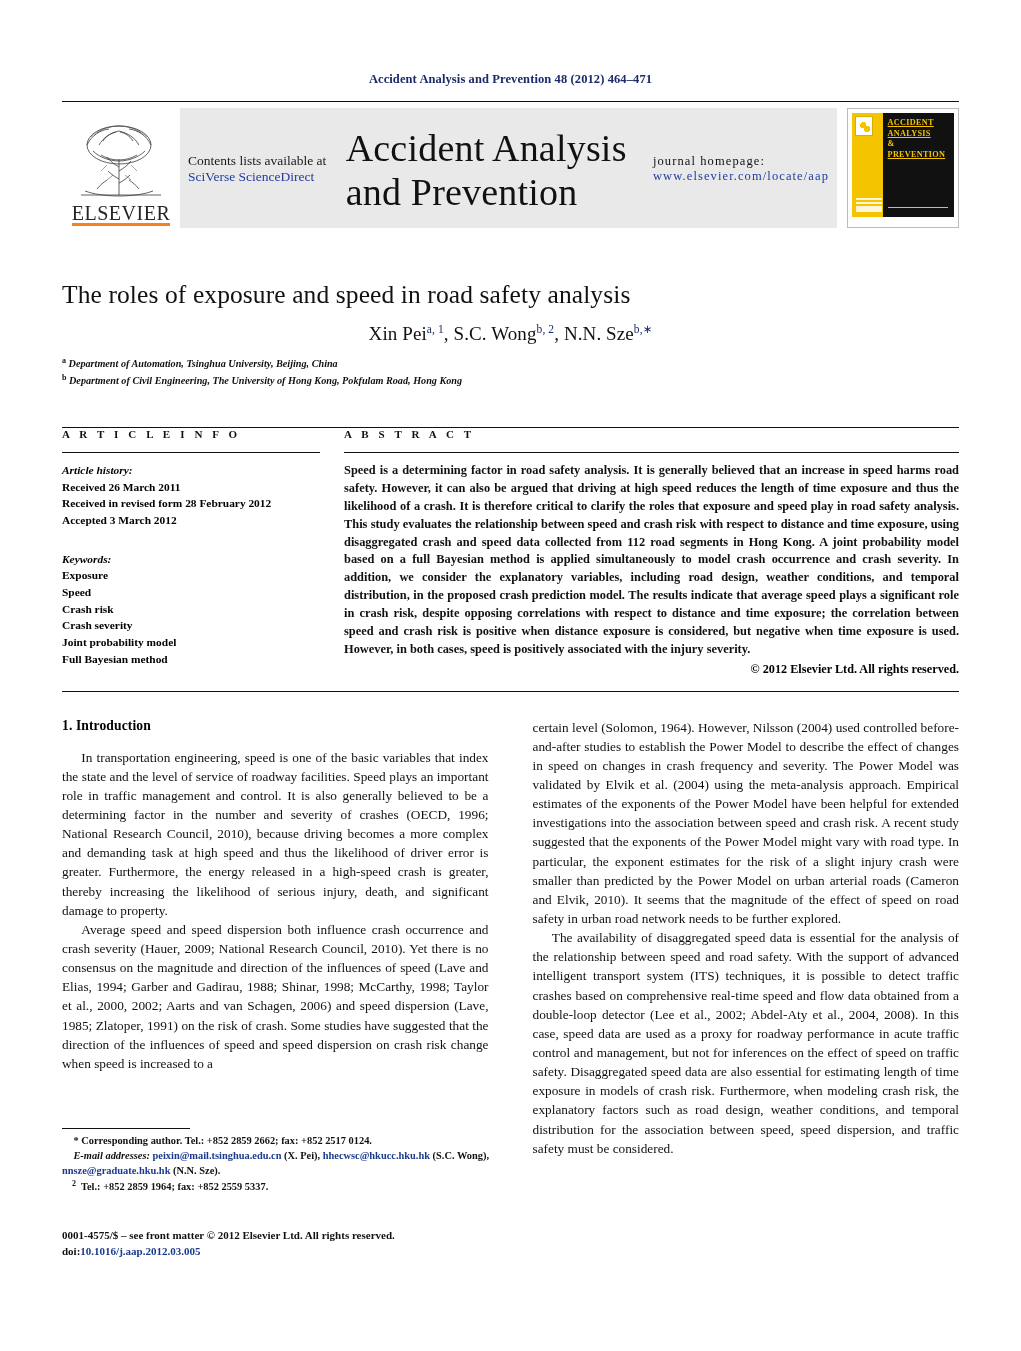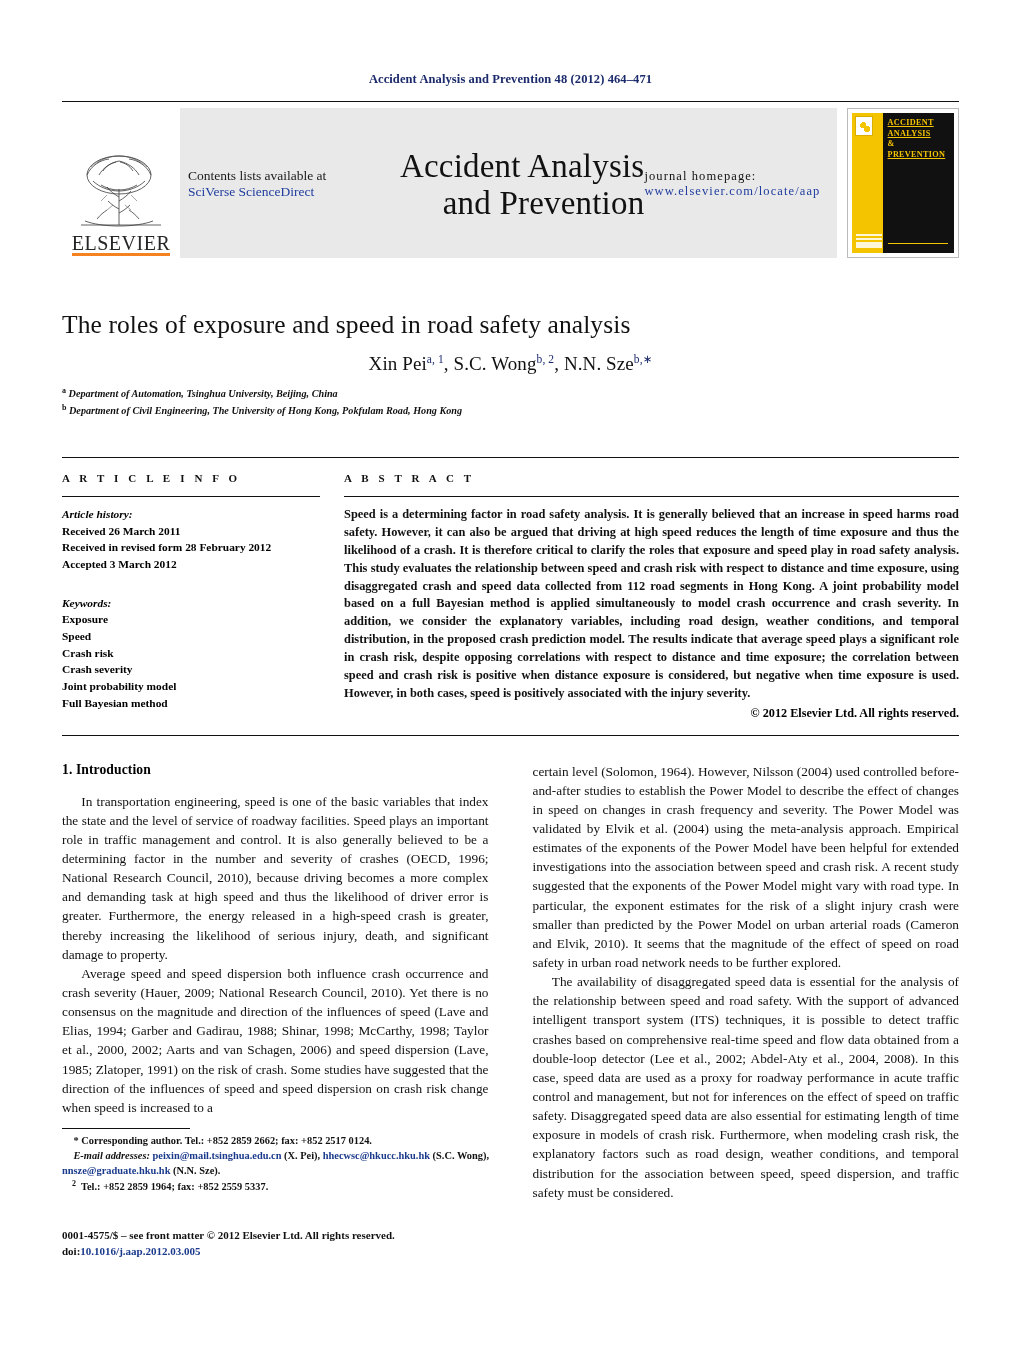--- a/index.html
+++ b/index.html
@@ -67,44 +67,43 @@
     display:flex;
     flex-direction:row;
     justify-content:space-between;
     align-items:center;
     padding:12px 8px 10px 8px;
     min-height:118px;
   }
   .contents-line { font-size:13.5px; color:#1a1a1a; }
   .contents-line .sd { color:#1f3c9e; }
   .journal-title {
-    font-size:33px;
+    font-size:38px;
     letter-spacing:0.2px;
     color:#111;
     margin:6px 0 4px 0;
     font-weight:400;
-    text-align:right;
   }
   .homepage-line {
     font-size:12.5px;
     letter-spacing:1.1px;
     color:#111;
   }
   .homepage-line .url { color:#1f3c9e; }
 
   .cover-thumb {
     flex:0 0 112px;
     width:112px;
     margin-left:10px;
     border:1px solid #bbb;
     background:#fff;
     padding:4px;
   }
   .cover-inner {
-    width:100%; height:140px;
+    width:100%; height:104px;
     background:#111;
     position:relative;
     display:flex;
   }
   .cover-left {
     width:30%;
     background:#f5c400;
     position:relative;
   }
   .cover-el-logo {
@@ -176,21 +175,20 @@
     color:#111;
   }
   .affil sup { font-style:normal; font-size:8px; }
 
   
   .info-abstract {
     margin:38px 62px 0 62px;
     display:flex;
     gap:24px;
     border-top:1.4px solid #111;
-    padding-top:14px;
   }
   .col-info { flex:0 0 258px; }
   .col-abs  { flex:1 1 auto; }
   .sec-head {
     font-weight:bold;
     font-size:11px;
     letter-spacing:3.6px;
     margin-bottom:12px;
     color:#111;
   }

